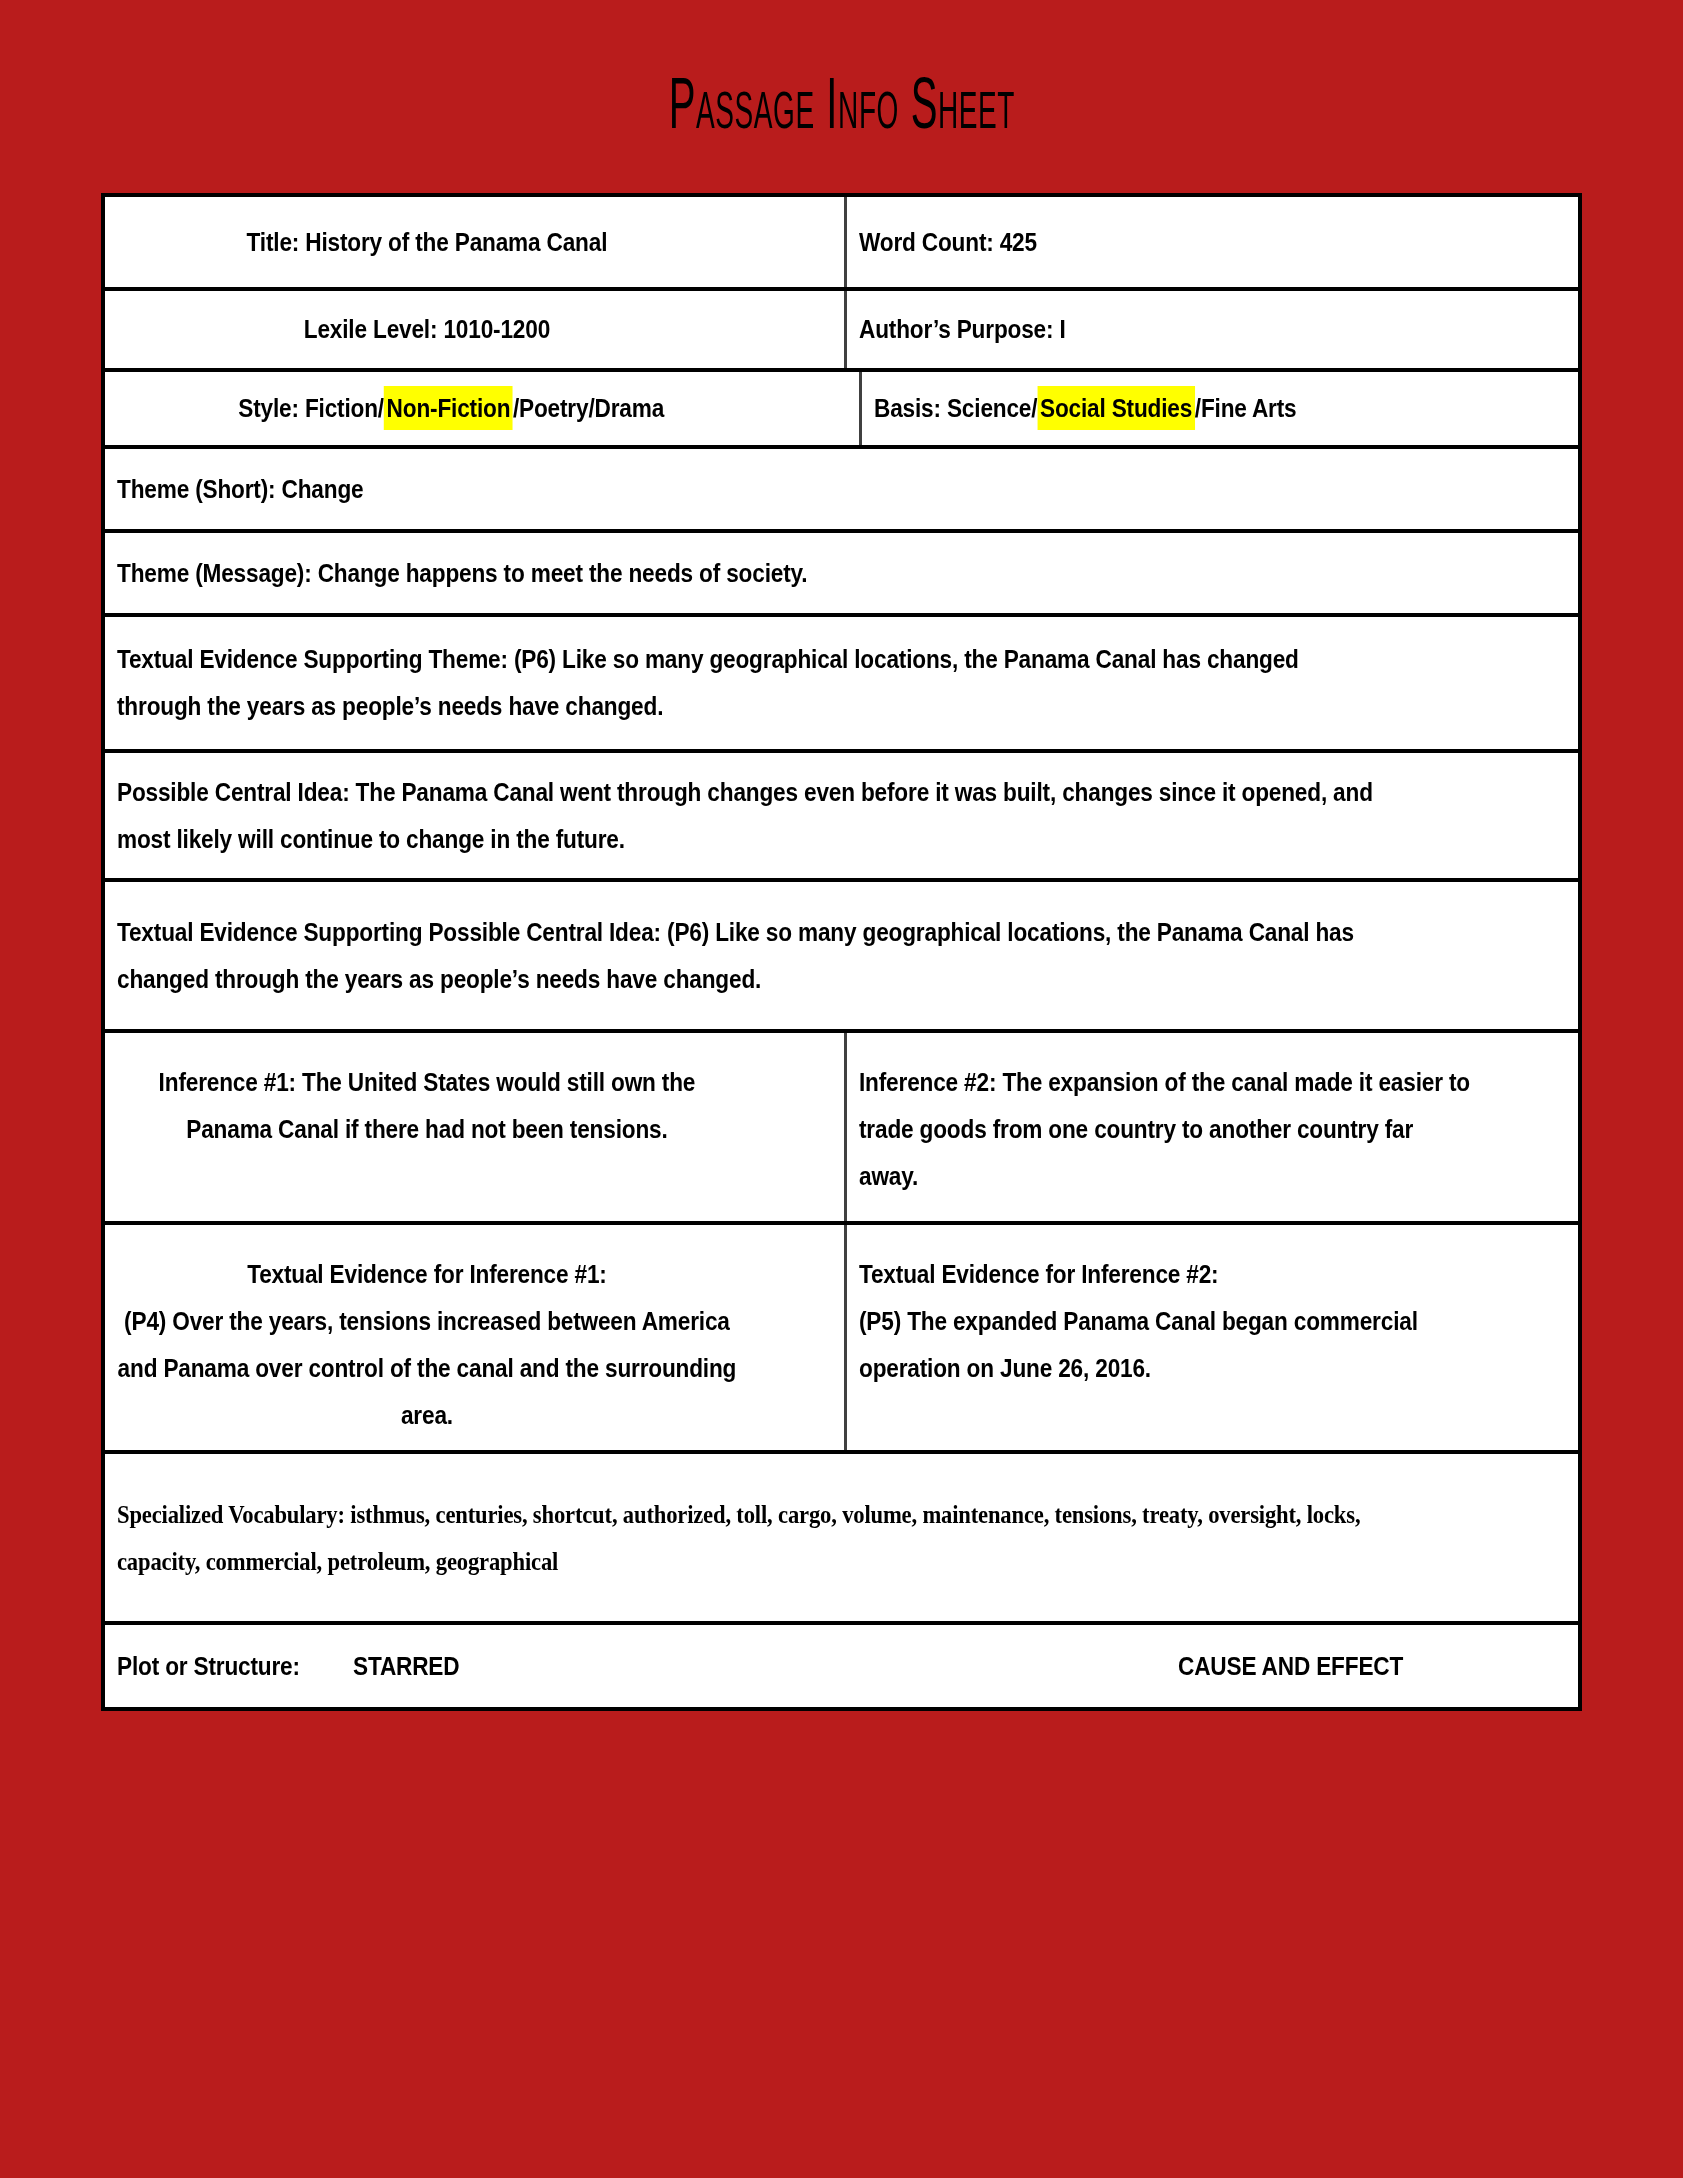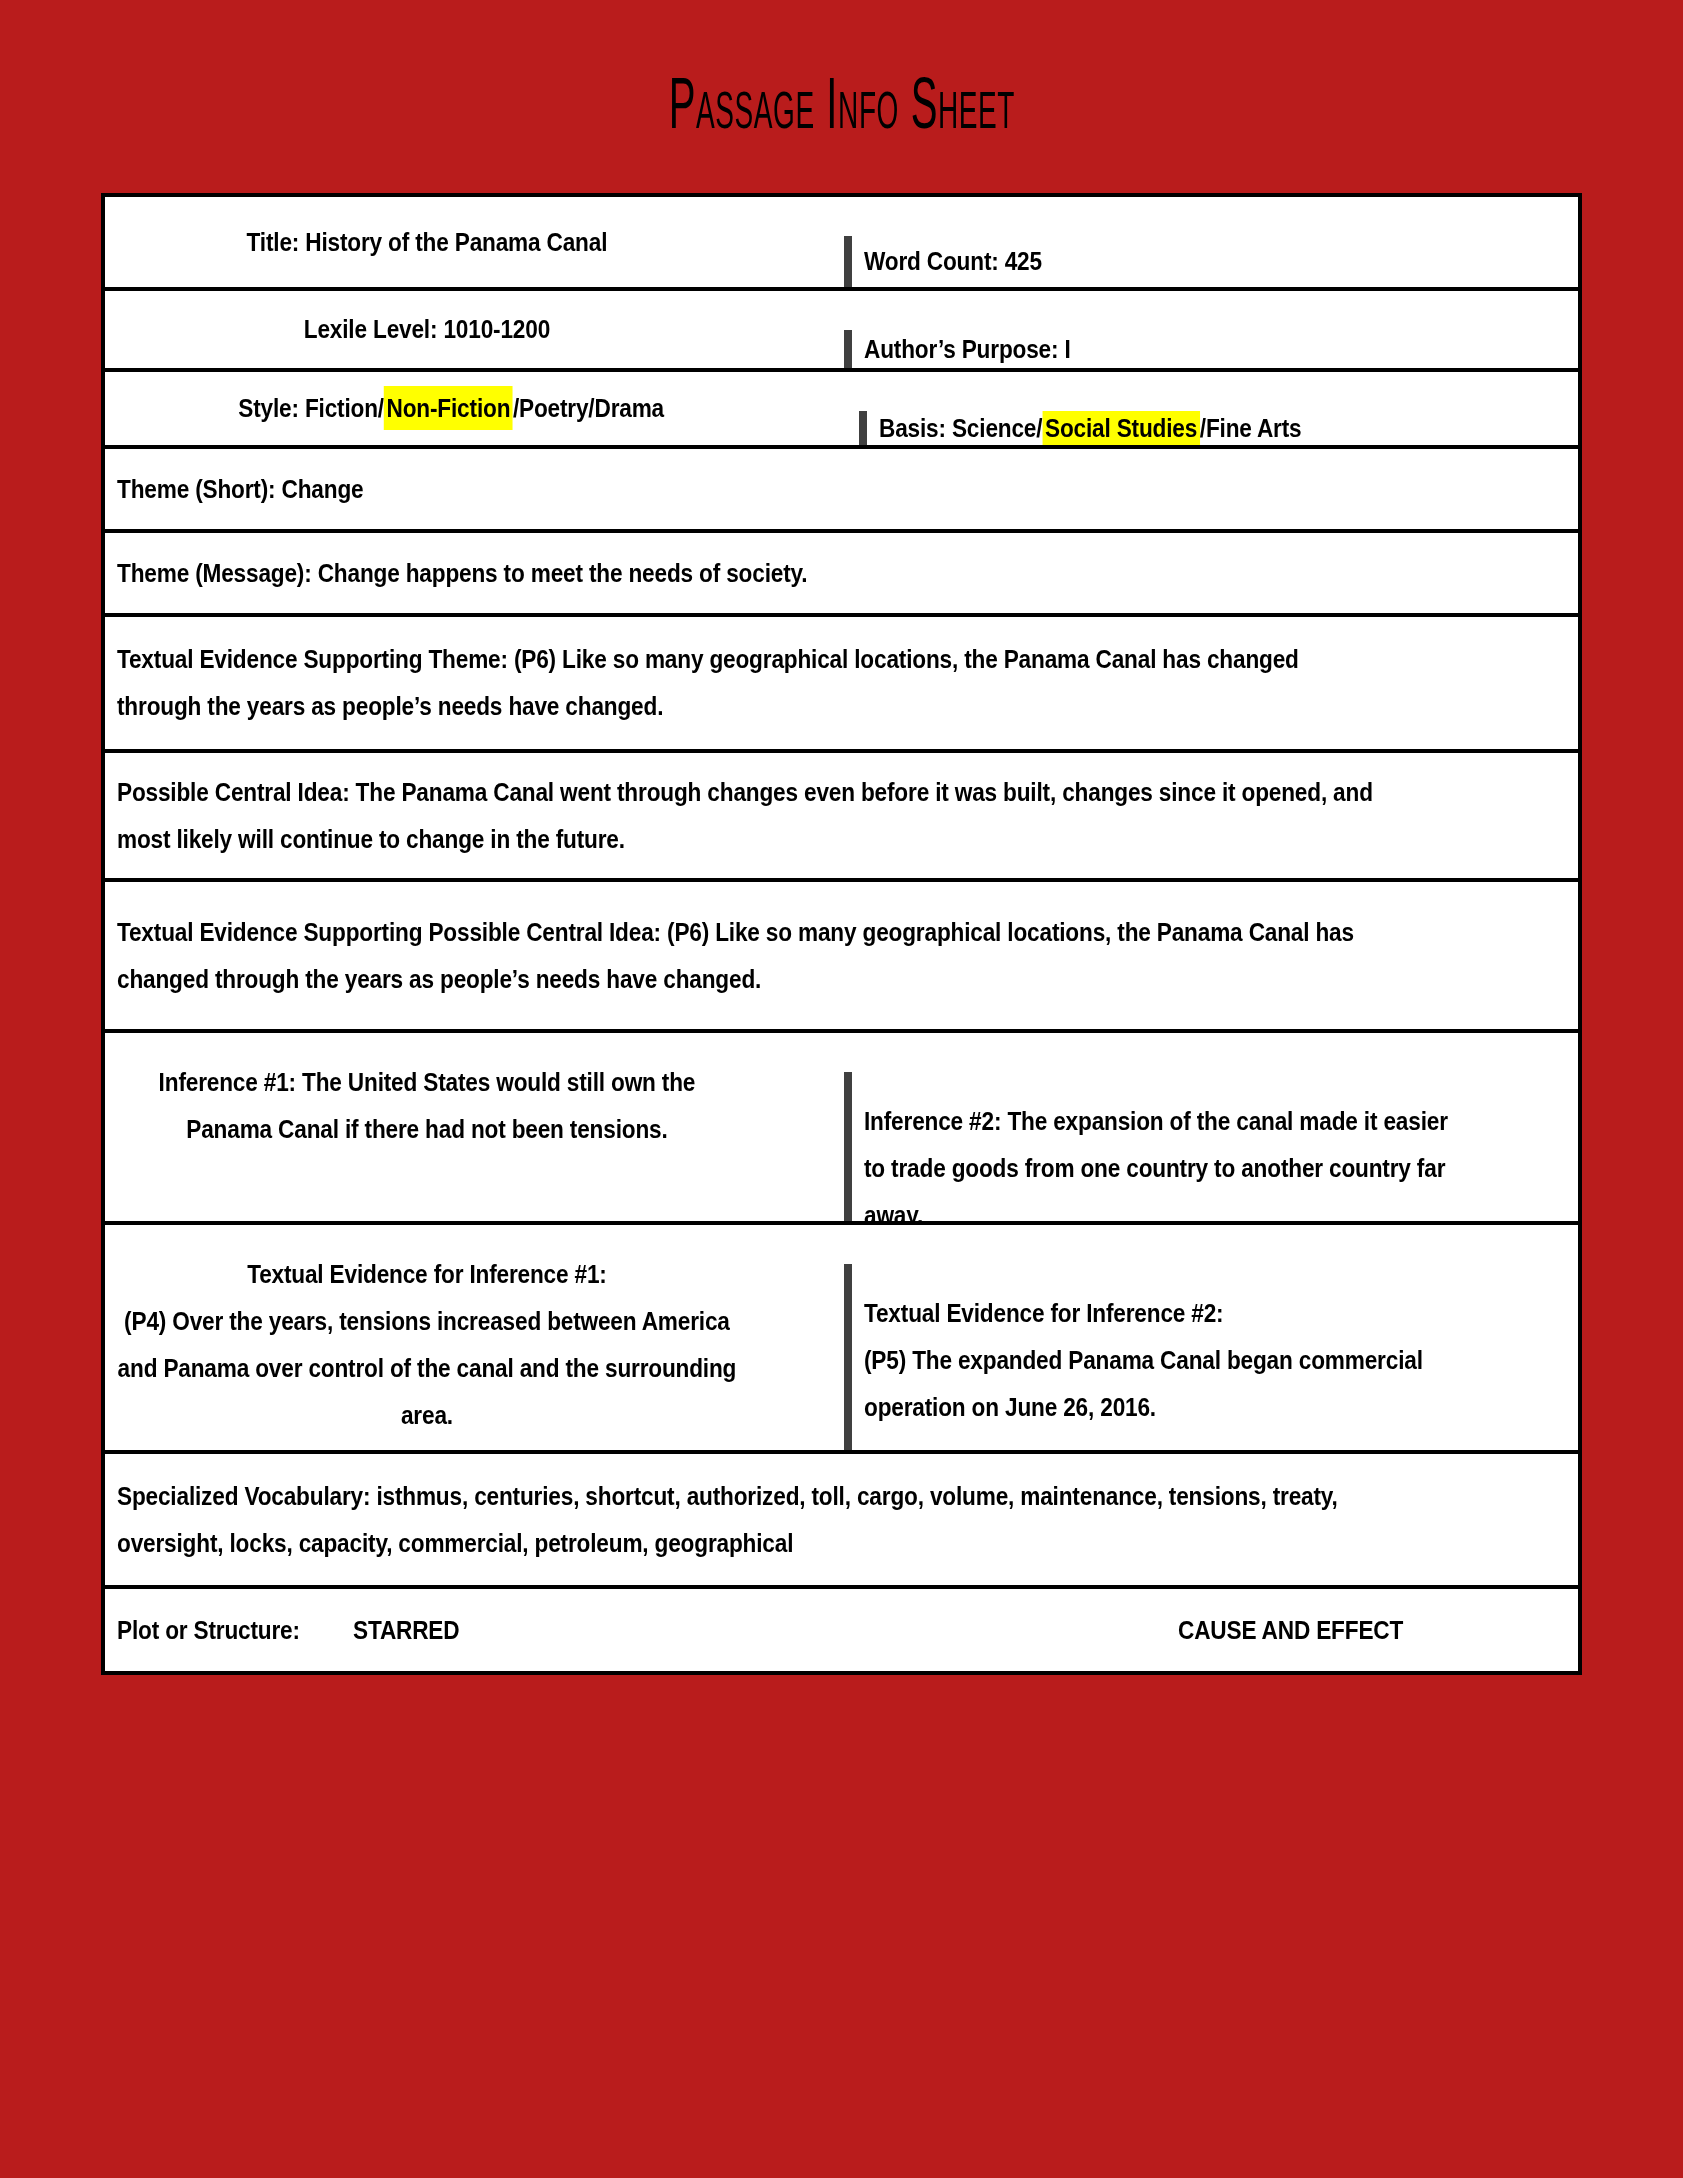--- a/index.html
+++ b/index.html
@@ -51,21 +51,21 @@
     padding: 0 14px 0 12px;
     overflow: hidden;
     font-weight: bold;
     font-size: 26px;
     line-height: 47px;
     letter-spacing: -0.2px;
   }
   .cell.top { align-items: flex-start; padding-top: 26px; }
   .cell.full { width: 100%; }
   .cell.left  { width: 739px; text-align: center; }
-  .cell.right { width: 735px; border-left: 8px solid #404040; margin-top: 39px; }
+  .cell.right { width: 735px; border-left: 3px solid #404040; }
   .txt {
     width: 115%;
     transform: scaleX(0.87);
     transform-origin: 0 50%;
   }
   .top .txt { transform-origin: 0 0; }
   .pre { white-space: pre-line; }
   mark {
     background: #ffff00;
     color: #000000;
@@ -75,21 +75,21 @@
   .r1  { height: 90px; }
   .r2  { height: 81px; }
   .r3  { height: 77px; padding-left: 31px; }
   .r4  { height: 84px; }
   .r5  { height: 84px; }
   .r6  { height: 136px; }
   .r7  { height: 129px; }
   .r8  { height: 151px; }
   .r9  { height: 192px; }
   .r10 { height: 229px; }
-  .r11 { height: 135px; }
+  .r11 { height: 171px; font-family: Liberation Serif, serif; }
   .r12 { height: 86px; position: relative; }
   .r12 .abs {
     position: absolute;
     top: 50%;
     white-space: nowrap;
     font-weight: bold;
     font-size: 26px;
     letter-spacing: -0.2px;
     transform: translateY(-50%) scaleX(0.87);
     transform-origin: 0 50%;

